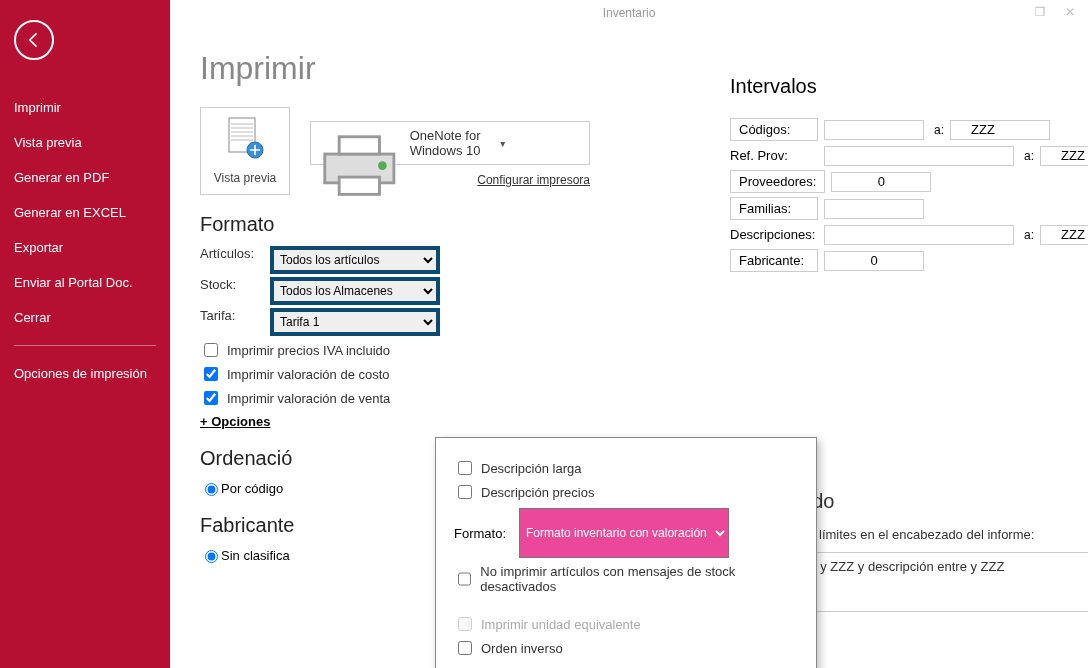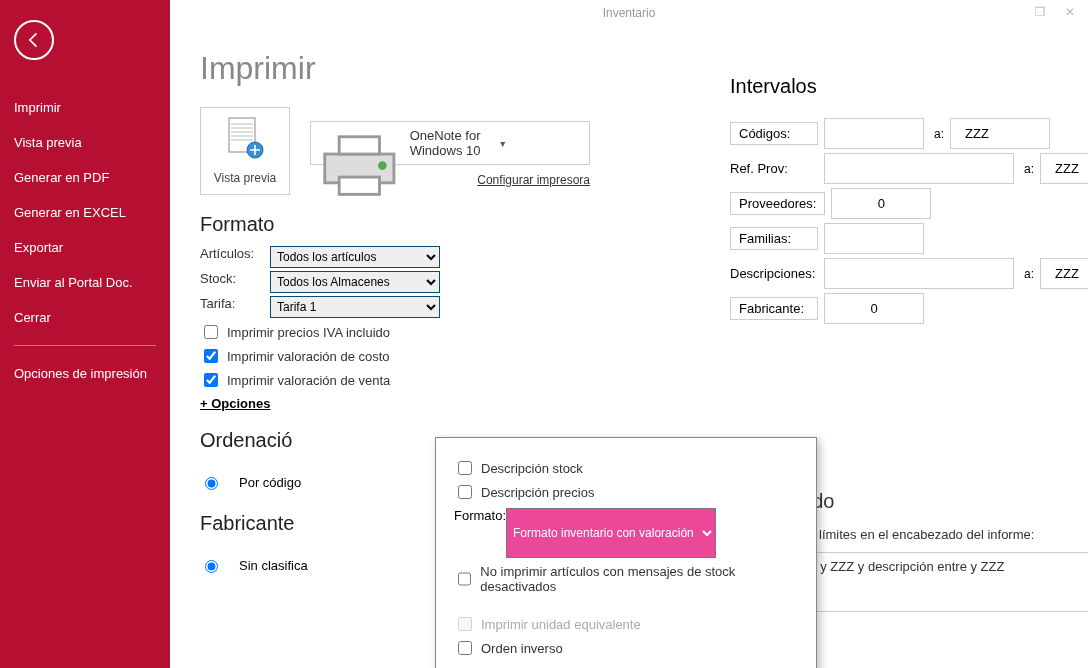--- a/index.html
+++ b/index.html
@@ -21,37 +21,37 @@
   .preview-box .doc-icon svg { width:100%; height:100%; }
   .preview-box span { font-size:12px; color:#444; }
   .printer-box { border:1px solid #ccc; width:280px; height:44px; display:flex; align-items:center; padding:4px 8px; gap:10px; margin-top:14px; cursor:pointer; }
   .printer-box .picon { width:28px; height:24px; }
   .printer-box span { font-size:13px; color:#333; flex:1; }
   .printer-box .caret { font-size:10px; color:#555; }
   .config-link { font-size:12px; color:#333; text-decoration:underline; margin-top:8px; text-align:right; width:280px; cursor:pointer; }
   .section-title { font-size:20px; color:#222; margin:18px 0 10px 0; font-weight:400; }
   .opt-row { display:flex; align-items:flex-start; margin:3px 0; font-size:13px; color:#333; }
   .opt-row label { width:70px; }
-  .opt-row select { width:170px; font-size:12px; padding:2px; border:1px solid #0c4a6e; }
+  .opt-row select { width:170px; font-size:12px; padding:2px; border:4px solid #0c4a6e; }
   .chk { display:flex; align-items:center; gap:6px; font-size:13px; color:#333; margin:4px 0; }
   .chk input { width:14px; height:14px; }
   .plus-link { font-size:13px; text-decoration:underline; cursor:pointer; margin-top:6px; font-weight:bold; }
-  .radio-row { display:flex; align-items:center; gap:18px; font-size:13px; margin:22px 0; }
+  .radio-row { display:flex; align-items:center; gap:0; font-size:13px; margin:6px 0; }
   .intervalos { position:absolute; left:560px; top:75px; width:520px; }
   .intervalos h2 { font-size:20px; font-weight:400; margin:0 0 20px 0; }
   .int-row { display:flex; align-items:center; margin:4px 0; font-size:13px; }
   .int-row .lbl { border:1px solid #ccc; padding:3px 8px; min-width:88px; background:#fff; }
   .int-row .lbln { padding:3px 0; min-width:88px; }
-  .int-row input[type=text] { border:1px solid #ccc; padding:2px 14px; font-size:13px; height:31px; }
+  .int-row input[type=text] { border:1px solid #ccc; padding:2px 20px; font-size:13px; height:20px; }
   .w80 { width:100px; }
   .w160 { width:190px; }
   .a-lbl { font-size:12px; margin:0 6px; width:14px; text-align:right; }
   .popup { position:absolute; left:265px; top:437px; width:382px; background:#fff; border:1px solid #888; box-shadow:3px 3px 8px rgba(0,0,0,0.25); padding:16px 18px 8px 18px; z-index:50; }
   .popup .chk, .popup .opt-row { margin:4px 0; }
-  .popup .fmt-row { display:flex; gap:0; margin:6px 0; font-size:13px; }
+  .popup .fmt-row { display:flex; align-items:center; gap:13px; margin:6px 0; font-size:13px; }
   .popup select.fmt { background:#ec4899; color:#fff; border:1px solid #777; font-size:12px; padding:16px 2px; width:210px; }
   .popup .close-link { text-align:center; font-size:12px; font-weight:bold; text-decoration:underline; cursor:pointer; margin-top:10px; }
   .popup .divider { height:12px; }
   .enc-col { position:absolute; left:610px; top:490px; font-size:13px; color:#333; width:480px; }
   .enc-col .enc-title { font-size:20px; margin-bottom:14px; }
   .enc-text { border:1px solid #ccc; width:470px; height:60px; padding:6px; font-size:13px; position:relative; }
   .disabled { color:#aaa; }
 </style>
 </head>
 <body>
@@ -196,21 +196,21 @@
       <div style="margin-bottom:10px">xto de límites en el encabezado del informe:</div>
       <div class="enc-text">
         <span>entre  y ZZZ y descripción entre  y ZZZ</span>
         
       </div>
     </div>
 
     <div class="popup">
       <div class="chk">
           <input type="checkbox" style="">
-          <span>Descripción stock</span>
+          <span>Descripción larga</span>
         </div>
       <div class="chk">
           <input type="checkbox" style="">
           <span>Descripción precios</span>
         </div>
       <div class="fmt-row">
         <span>Formato:</span>
         <select class="fmt"><option>Formato inventario con valoración</option></select>
       </div>
       <div class="chk">

